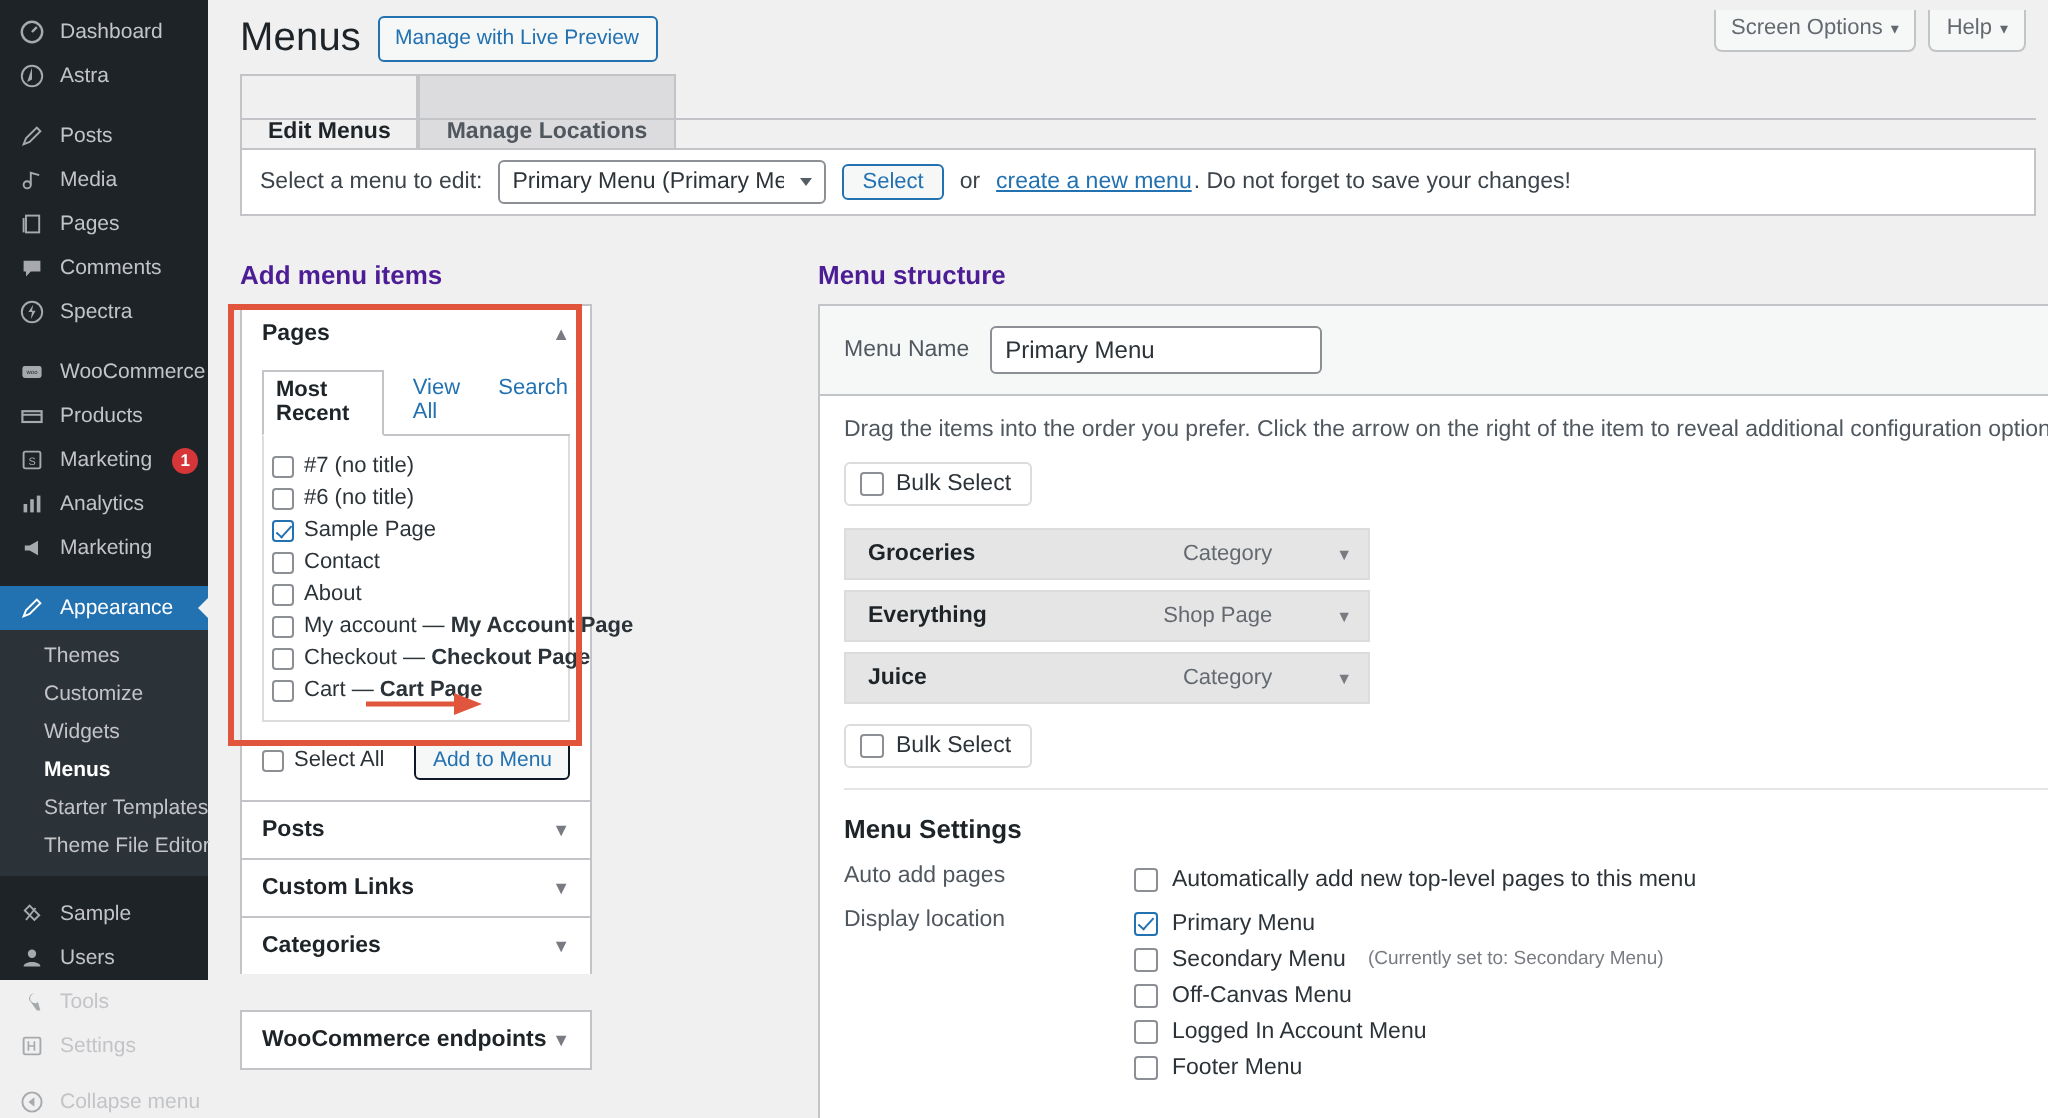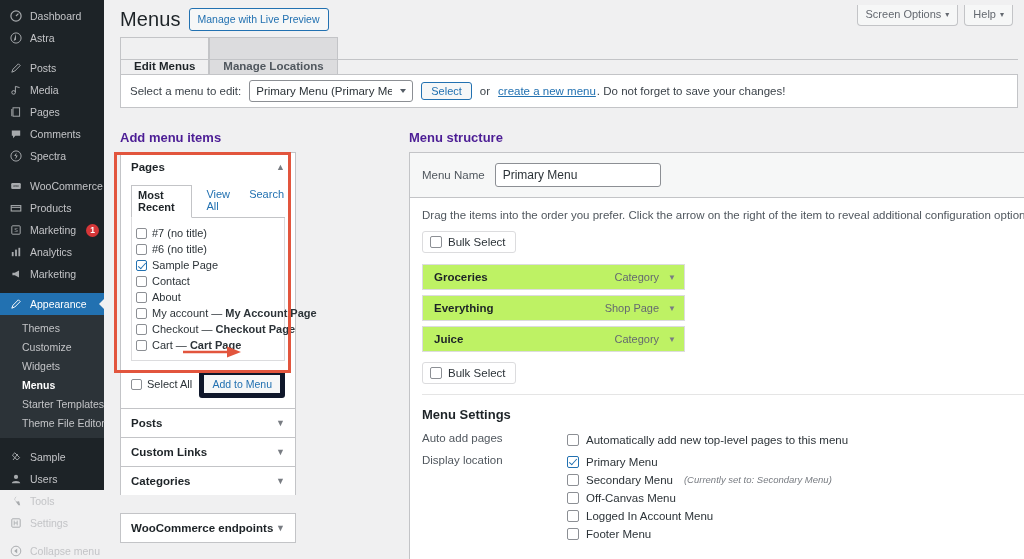--- a/index.html
+++ b/index.html
@@ -144,21 +144,21 @@
     content: ""; position: absolute; left: 3px; top: 0px;
     width: 3px; height: 7px; border: solid #2271b1;
     border-width: 0 1.6px 1.6px 0; transform: rotate(42deg);
   }
   .chk-label { font-size: 11px; color: #2c3338; white-space: nowrap; }
   .chk-label b { font-weight: bold; }
 
   .pg-actions { display: flex; align-items: center; justify-content: space-between; margin-top: 9px; }
   .selall { display: flex; align-items: center; gap: 5px; }
   .add-btn {
-    background: #f6f7f7; border: 5px solid #0f172a; border-radius: 3px;
+    background: #f6f7f7; border: 1px solid #0f172a; border-radius: 3px;
     color: #2271b1; font-size: 10.5px; padding: 3px 8px; cursor: pointer;
   }
 
   
   #annot-box {
     position: absolute; left: 114px; top: 152px; width: 177px; height: 221px;
     border: 3px solid #e2553d; pointer-events: none; z-index: 30;
   }
   #annot-arrow {
     position: absolute; left: 183px; top: 346px; width: 60px; height: 12px;
@@ -184,36 +184,36 @@
   .bulk {
     display: inline-flex; align-items: center; gap: 6px;
     border: 1px solid #dcdcde; background: #fff; border-radius: 3px;
     padding: 4px 9px 4px 7px; cursor: pointer;
   }
   .bulk .chk { width: 12px; height: 12px; flex: 0 0 12px; }
   .bulk-label { font-size: 11.5px; color: #2c3338; }
 
   .mi-list { margin: 11px 0 10px; width: 263px; }
   .mi-row {
-    background: #bef264; border: 1px solid #dcdcde; margin-bottom: 5px;
+    background: #e5e5e5; border: 1px solid #dcdcde; margin-bottom: 5px;
     height: 26px; display: flex; align-items: center;
-    padding: 0 8px 0 11px; cursor: move;
+    padding: 0 8px 0 11px; cursor: move; gap: 23px;
   }
   .mi-name { font-size: 11.5px; font-weight: bold; color: #1d2327; flex: 1; }
   .mi-type { font-size: 11px; color: #646970; margin-right: 9px; }
   .mi-caret { font-size: 8px; color: #787c82; cursor: pointer; }
 
   .settings-h { font-size: 13px; font-weight: bold; color: #1d2327; margin: 0 0 9px; }
   .set-row { display: flex; align-items: flex-start; margin-bottom: 4px; }
   .set-label { width: 145px; font-size: 11.5px; color: #50575e; padding-top: 1px; }
   .set-opts { flex: 1; }
   .set-opt { display: flex; align-items: center; gap: 7px; line-height: 16px; padding: 1px 0; }
   .set-opt .chk { width: 12px; height: 12px; flex: 0 0 12px; }
   .set-text { font-size: 11.5px; color: #2c3338; }
-  .set-note { font-size: 9.5px; color: #787c82; margin-left: 4px; font-style: italic; }
+  .set-note { font-size: 9.5px; color: #787c82; margin-left: 4px; }
   .divider-line { height: 1px; background: #e5e5e5; margin: 10px 0 12px; }
 </style>
 </head>
 <body>
 
 <div id="root">
 
   <nav id="sidebar">
     <div style="height:5px"></div>
     <div class="sb-item">

